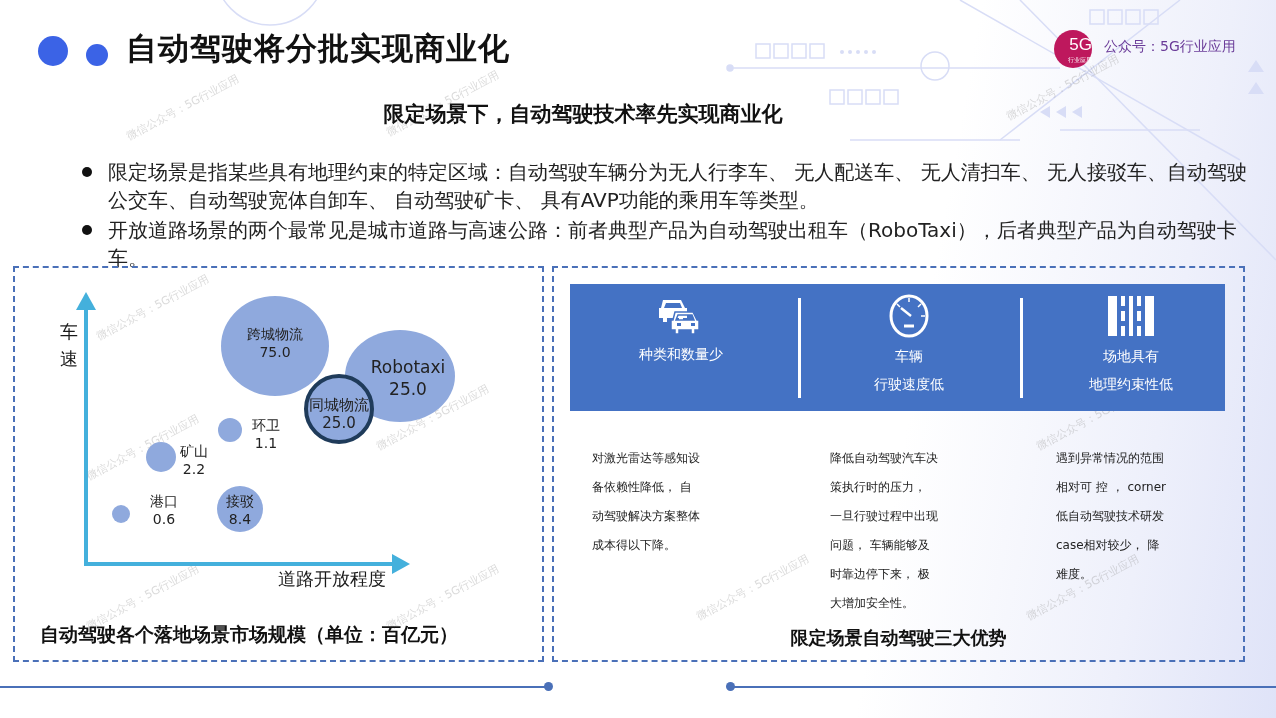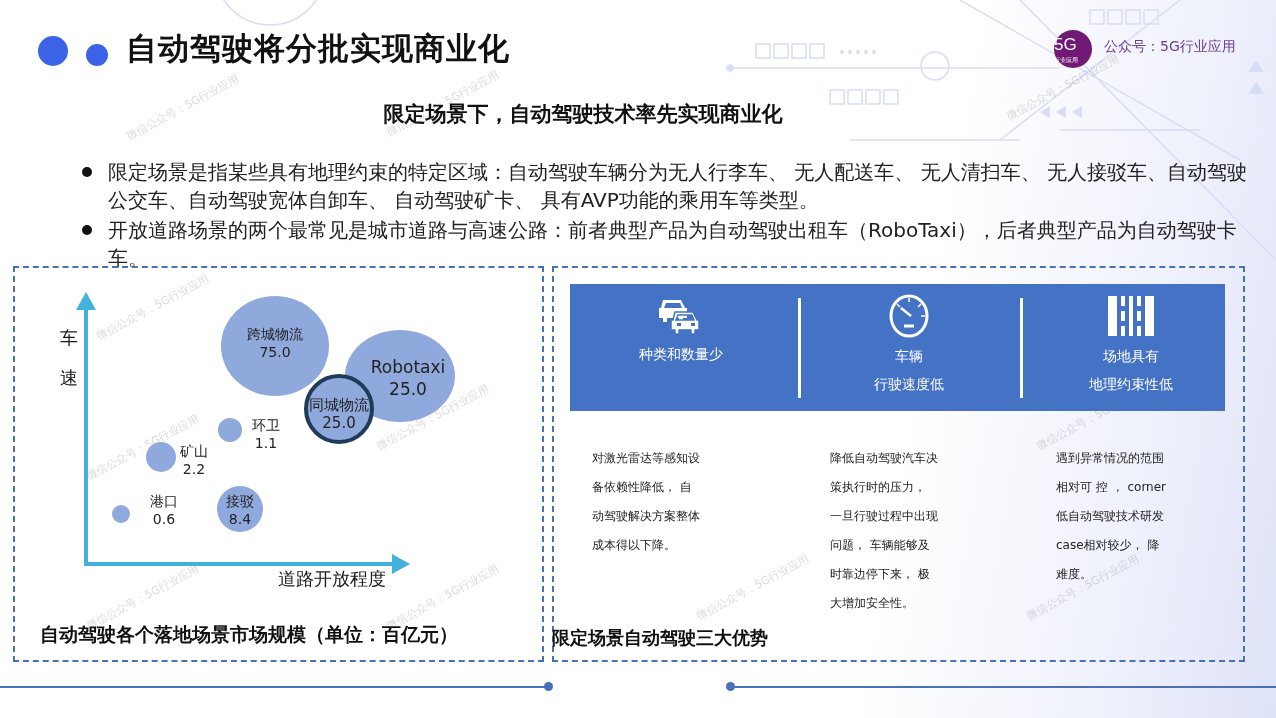--- a/index.html
+++ b/index.html
@@ -12,58 +12,58 @@
   }
   .abs { position: absolute; }
 
   
   .deco svg { position: absolute; left: 0; top: 0; }
 
   
   .dot-big { left: 38px; top: 36px; width: 30px; height: 30px; border-radius: 50%; background: #3b63e6; }
   .dot-small { left: 86px; top: 44px; width: 22px; height: 22px; border-radius: 50%; background: #3b63e6; }
   .page-title { left: 126px; top: 28px; font-size: 31px; font-weight: bold; color: #111; letter-spacing: 1px; }
-  .logo-circle { left: 1054px; top: 30px; width: 38px; height: 38px; border-radius: 50%; background: #701a75; color: #fff; text-align: left; }
+  .logo-circle { left: 1054px; top: 30px; width: 38px; height: 38px; border-radius: 50%; background: #be185d; color: #fff; text-align: right; }
   .logo-circle .big { display: block; font-size: 17px; line-height: 22px; margin-top: 4px; font-family: "Liberation Sans", sans-serif; }
   .logo-circle .tiny { display: block; font-size: 6px; line-height: 8px; }
   .account { left: 1104px; top: 38px; font-size: 14px; color: #6a3b98; }
 
   .subtitle { left: 0; width: 1166px; top: 100px; text-align: center; font-size: 21px; font-weight: bold; color: #111; }
 
   
   .bullets { left: 80px; top: 158px; width: 1170px; font-size: 20px; color: #222; line-height: 28px; }
   .bullet { position: relative; padding-left: 28px; }
   .bullet::before { content: ""; position: absolute; left: 2px; top: 9px; width: 10px; height: 10px; border-radius: 50%; background: #111; }
 
   
   .panel { border: 2px dashed #4a70b8; }
   .panel-left { left: 13px; top: 266px; width: 531px; height: 396px; }
   .panel-right { left: 552px; top: 266px; width: 693px; height: 396px; }
 
   .axis-y { left: 84px; top: 308px; width: 4px; height: 258px; background: #44b0dc; }
   .axis-y-head { left: 76px; top: 292px; width: 0; height: 0; border-left: 10px solid transparent; border-right: 10px solid transparent; border-bottom: 18px solid #44b0dc; }
   .axis-x { left: 84px; top: 562px; width: 310px; height: 4px; background: #44b0dc; }
   .axis-x-head { left: 392px; top: 554px; width: 0; height: 0; border-top: 10px solid transparent; border-bottom: 10px solid transparent; border-left: 18px solid #44b0dc; }
-  .y-label { left: 60px; top: 318px; font-size: 18px; line-height: 40px; width: 20px; }
+  .y-label { left: 60px; top: 318px; font-size: 18px; line-height: 27px; width: 20px; }
   .x-label { left: 278px; top: 567px; font-size: 18px; }
 
   .bubble { border-radius: 50%; background: #8fa9dd; }
   .b-label { text-align: center; font-size: 14px; line-height: 18px; color: #222; }
   .chart-caption { left: 40px; top: 622px; font-size: 19px; font-weight: bold; color: #111; }
 
   
   .banner { left: 570px; top: 284px; width: 655px; height: 127px; background: #4472c4; }
   .divider { top: 298px; width: 3px; height: 100px; background: #ffffff; }
   .feat { top: 292px; width: 218px; text-align: center; color: #fff; }
   .feat .ico { height: 48px; display: flex; justify-content: center; align-items: center; }
   .feat .t1 { font-size: 14px; line-height: 28px; margin-top: 2px; }
   .feat .t2 { font-size: 14px; line-height: 28px; }
 
   .desc { font-size: 12px; line-height: 29px; color: #222; }
-  .panel-caption { left: 552px; width: 693px; top: 626px; font-size: 18px; font-weight: bold; color: #111; }
+  .panel-caption { left: 552px; width: 693px; top: 626px; text-align: center; font-size: 18px; font-weight: bold; color: #111; }
 
   .bottom-line-l { left: 0; top: 686px; width: 548px; height: 2px; background: #4a70b8; }
   .bottom-dot-l { left: 544px; top: 682px; width: 9px; height: 9px; border-radius: 50%; background: #4a70b8; }
   .bottom-line-r { left: 732px; top: 686px; width: 544px; height: 2px; background: #4a70b8; }
   .bottom-dot-r { left: 726px; top: 682px; width: 9px; height: 9px; border-radius: 50%; background: #4a70b8; }
 
   .wm { font-size: 11px; color: rgba(150,150,150,0.35); transform: rotate(-28deg); white-space: nowrap; }
 </style>
 </head>
 <body>

